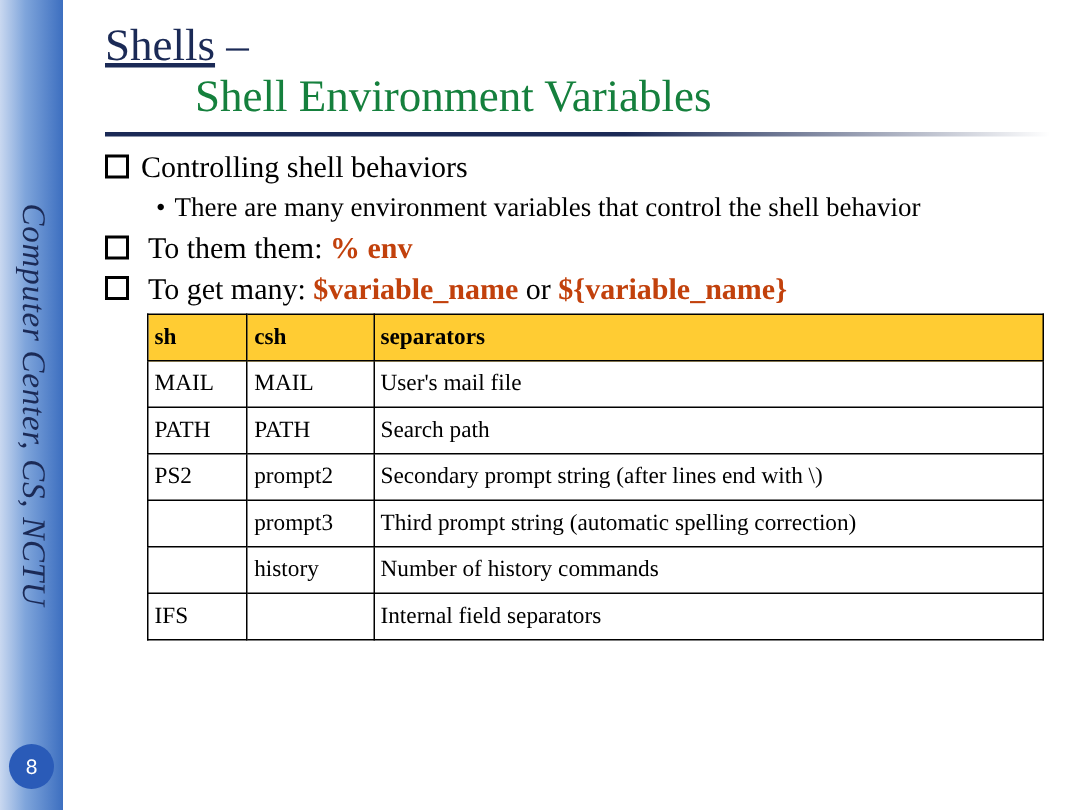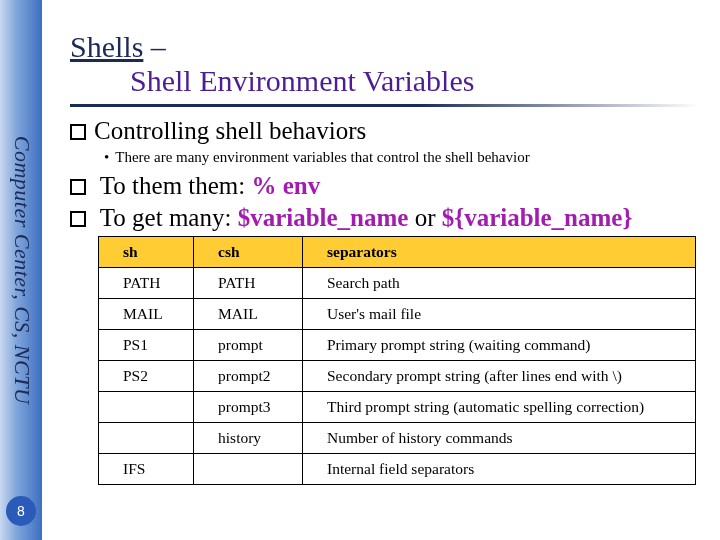--- a/index.html
+++ b/index.html
@@ -1,31 +1,31 @@
 <!DOCTYPE html>
 <html><head>
 <meta charset="utf-8">
 <style>
   html,body{margin:0;padding:0;width:720px;height:540px;background:#fff;font-family:"Times New Roman",Times,serif;color:#000;overflow:hidden}
   .slide{position:relative;width:720px;height:540px}
   .side-strip{position:absolute;left:0;top:0;width:42px;height:540px;background:linear-gradient(90deg,#c9d8f0 0%,#7fa5db 40%,#3d6fc0 100%)}
   .side-text{position:absolute;left:-240px;top:257px;width:524px;text-align:center;transform:rotate(90deg);font-family:Georgia,"Times New Roman",serif;font-style:italic;font-size:22px;color:#1b2a56;letter-spacing:.5px}
   .page-circle{position:absolute;left:6px;bottom:14px;width:30px;height:30px;border-radius:50%;background:#2a5bb8;color:#fff;font:14px/30px Arial,sans-serif;text-align:center}
-  .content{position:absolute;left:70px;top:30px;width:630px}
+  .content{position:absolute;left:70px;top:14px;width:630px}
   .title-line1{font-size:30px;color:#1b2a56}
   .title-line1 .u{text-decoration:underline}
-  .title-line2{font-size:30px;color:#4c1d95;margin-left:60px}
+  .title-line2{font-size:30px;color:#15803d;margin-left:60px}
   .hr{height:3px;margin:6px 0 10px;background:linear-gradient(90deg,#1b2a56 0%,#1b2a56 55%,rgba(27,42,86,0) 100%)}
-  .bul{font-size:25px;margin:4px 0}
+  .bul{font-size:20px;margin:4px 0}
   .bul::before{content:"";display:inline-block;width:12px;height:12px;border:2px solid #000;margin-right:8px;vertical-align:-1px}
-  .sub{font-size:15px;margin:2px 0 6px 34px}
+  .sub{font-size:18px;margin:2px 0 6px 34px}
   .sub::before{content:"\2022 ";padding-right:6px}
-  .cmd-red{color:#a21caf;font-weight:bold}
+  .cmd-red{color:#c2410c;font-weight:bold}
   table{border-collapse:collapse;width:598px;margin:4px 0 0 28px;font-size:15.5px}
-  th,td{border:1.5px solid #000;padding:4px 24px;text-align:left;vertical-align:middle;height:22px}
+  th,td{border:1.5px solid #000;padding:4px 4px;text-align:left;vertical-align:middle;height:22px}
   th{background:#ffcc33;font-weight:bold}
 </style>
 </head>
 <body>
 
 <div class="slide">
   <div class="side-strip"></div>
   <div class="side-text">Computer Center, CS, NCTU</div>
   <div class="page-circle">8</div>
 
@@ -49,33 +49,28 @@
 
 
     <table>
       <tbody>
           <tr>
         <th>sh</th>
         <th>csh</th>
         <th>separators</th>
       </tr>
       <tr>
-            <td>PATH</td>
-            <td>PATH</td>
-            <td>Search path</td>
-          </tr>
-      <tr>
             <td>MAIL</td>
             <td>MAIL</td>
             <td>User's mail file</td>
           </tr>
       <tr>
-            <td>PS1</td>
-            <td>prompt</td>
-            <td>Primary prompt string (waiting command)</td>
+            <td>PATH</td>
+            <td>PATH</td>
+            <td>Search path</td>
           </tr>
       <tr>
             <td>PS2</td>
             <td>prompt2</td>
             <td>Secondary prompt string (after lines end with \)</td>
           </tr>
       <tr>
             <td></td>
             <td>prompt3</td>
             <td>Third prompt string (automatic spelling correction)</td>

